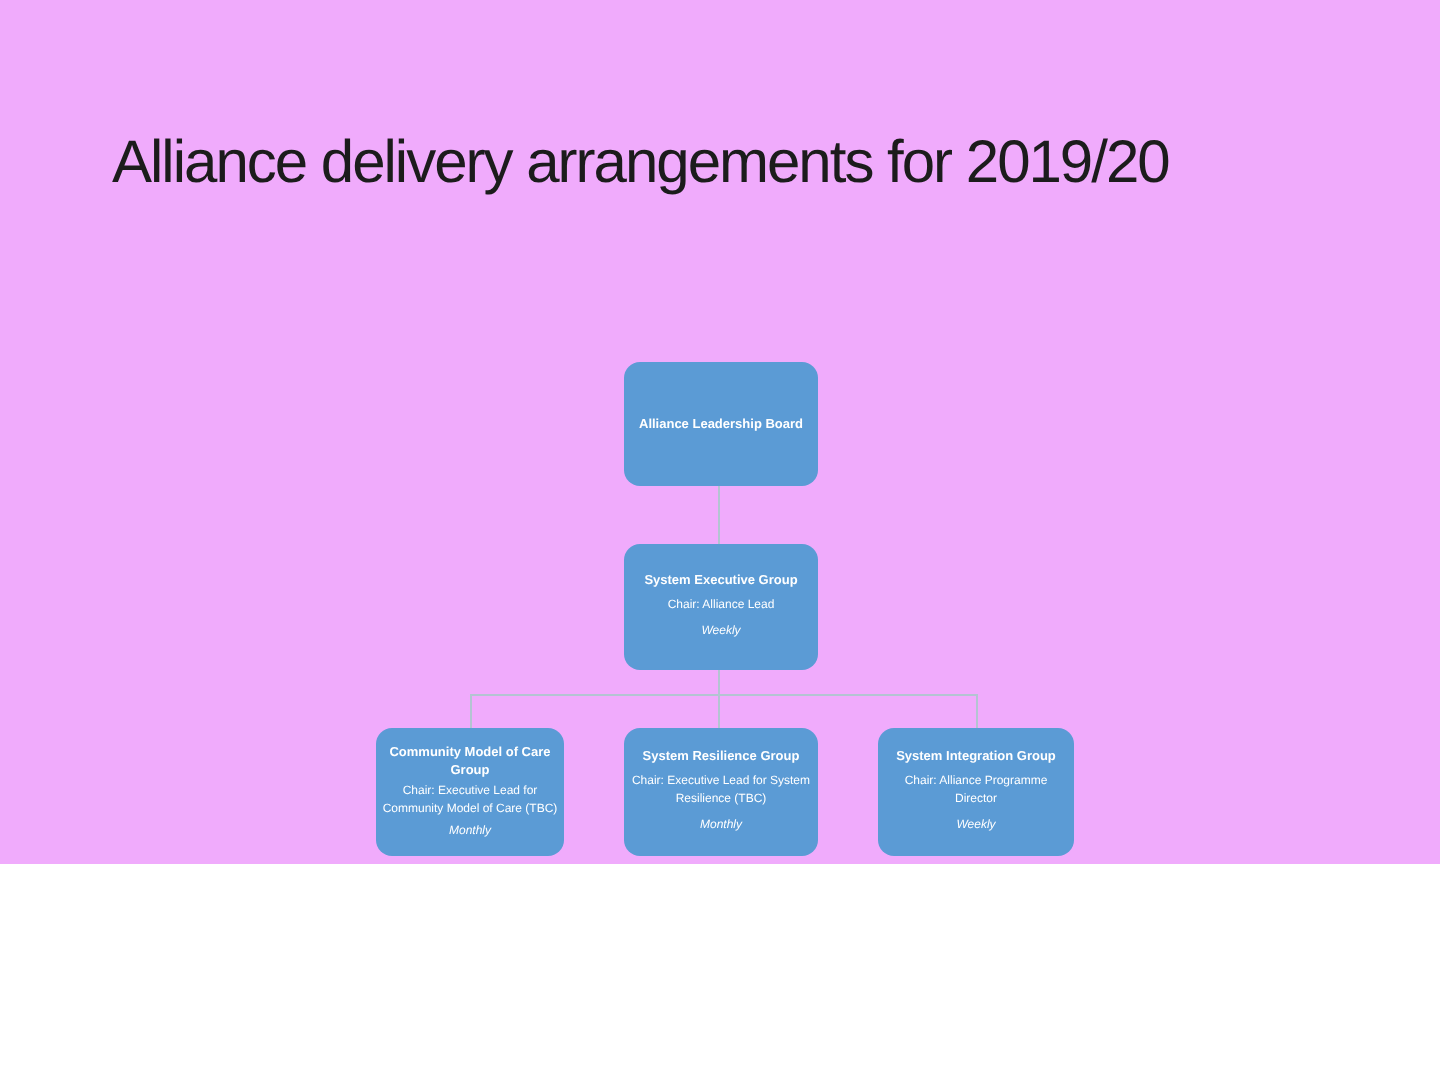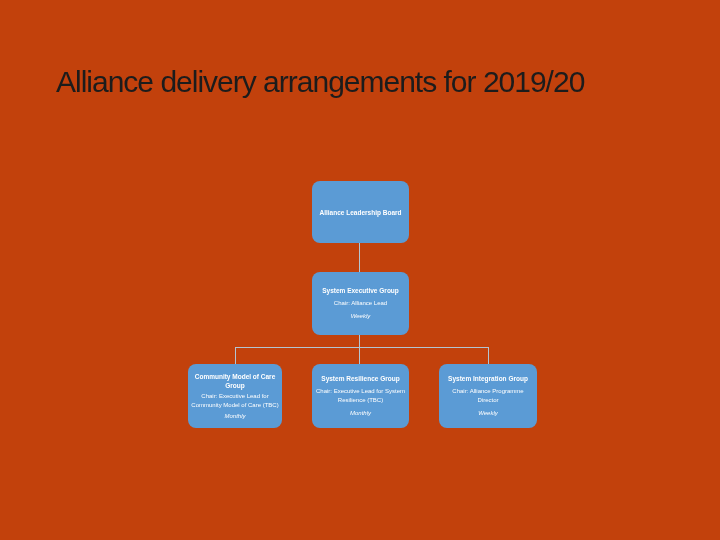--- a/index.html
+++ b/index.html
@@ -7,22 +7,22 @@
     padding: 0;
     width: 720px;
     height: 540px;
     background: #ffffff;
     overflow: hidden;
     font-family: "Liberation Sans", sans-serif;
   }
   .slide {
     position: relative;
     width: 720px;
-    height: 540px;
-    background: #c2410c;
+    height: 432px;
+    background: #f0abfc;
   }
   .slide-title {
     position: absolute;
     left: 56px;
     top: 66px;
     font-size: 30px;
     line-height: 32px;
     letter-spacing: -1px;
     color: #1c1c1c;
     white-space: nowrap;

